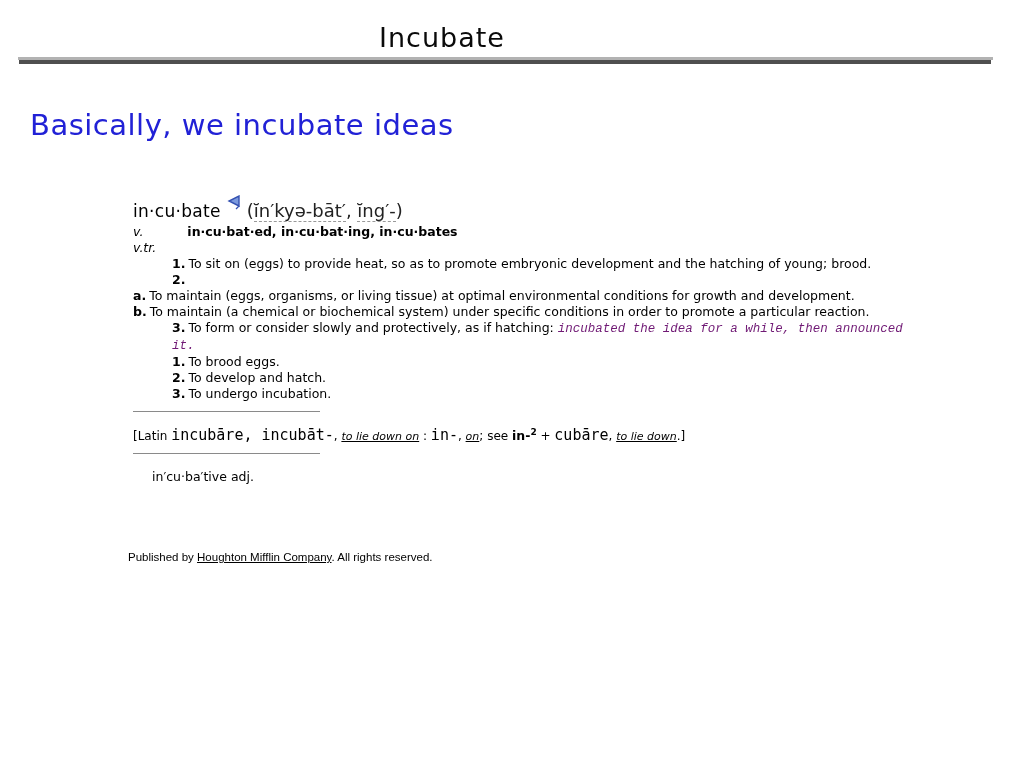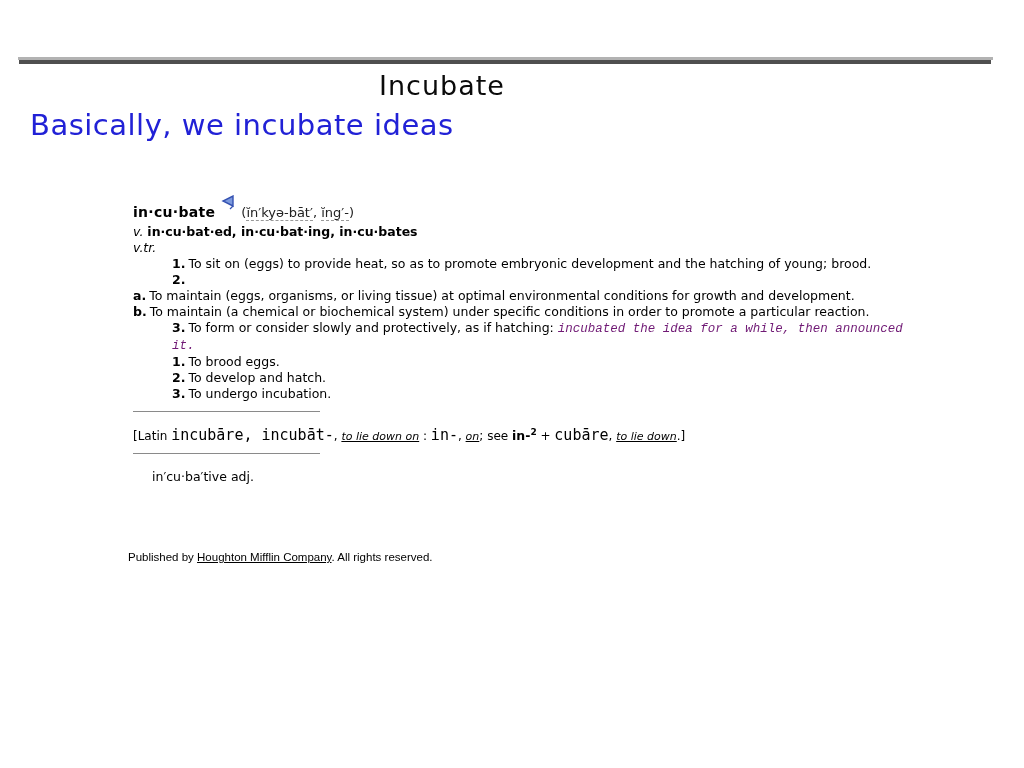--- a/index.html
+++ b/index.html
@@ -3,42 +3,41 @@
 <meta charset="utf-8">
 <style>
   * { margin:0; padding:0; box-sizing:border-box; }
   html,body { width:1024px; height:768px; background:#ffffff; overflow:hidden; }
   body { font-family:"DejaVu Sans", sans-serif; color:#000; position:relative; }
 
   .slide-title {
     position:absolute; top:22px; left:0; width:884px;
     text-align:center; font-size:27px; color:#0a0a0a;
     letter-spacing:1px;
-    margin-top:48px;
   }
   .rule-light { position:absolute; left:18px; top:57px; width:975px; height:3px; background:#b2b2b2; }
   .rule-dark  { position:absolute; left:19px; top:60px; width:972px; height:4px; background:#4f4f4f; }
 
   .subtitle {
     position:absolute; left:30px; top:108px;
     font-size:29px; color:#2121d6; letter-spacing:0.5px;
   }
 
   .entry {
     position:absolute; left:133px; top:202px; width:772px;
     font-size:12.5px; line-height:16px; color:#000;
   }
   .headword-line { margin-bottom:3px; }
-  .headword { font-size:14px; font-weight:bold; letter-spacing:0.3px; }
+  .headword { font-size:17px; font-weight:normal; letter-spacing:0.3px; }
   .speaker { display:inline-block; position:relative; top:-7px; margin:0 6px 0 6px; cursor:pointer; }
-  .pron { font-size:13px; color:#222; }
+  .pron { font-size:18px; color:#222; }
   .pron .seg { border-bottom:1px dashed #999; cursor:pointer; }
 
   .pos { font-style:italic; }
-  .verb-forms { font-weight:bold; }
+  .verb-forms { font-weight:bold;margin-left:40px; }
 
   .l1 { margin-left:39px; }
   .l2 { }
   .num { font-weight:bold; margin-right:3px; }
   .example { font-style:italic; color:#701a75;font-family:Liberation Mono, monospace; }
 
   .thin-rule { width:187px; height:1px; background:#8a8a8a; border:none; }
   .rule-top { margin-top:9px; }
   .rule-bottom { margin-top:7px; }
 

